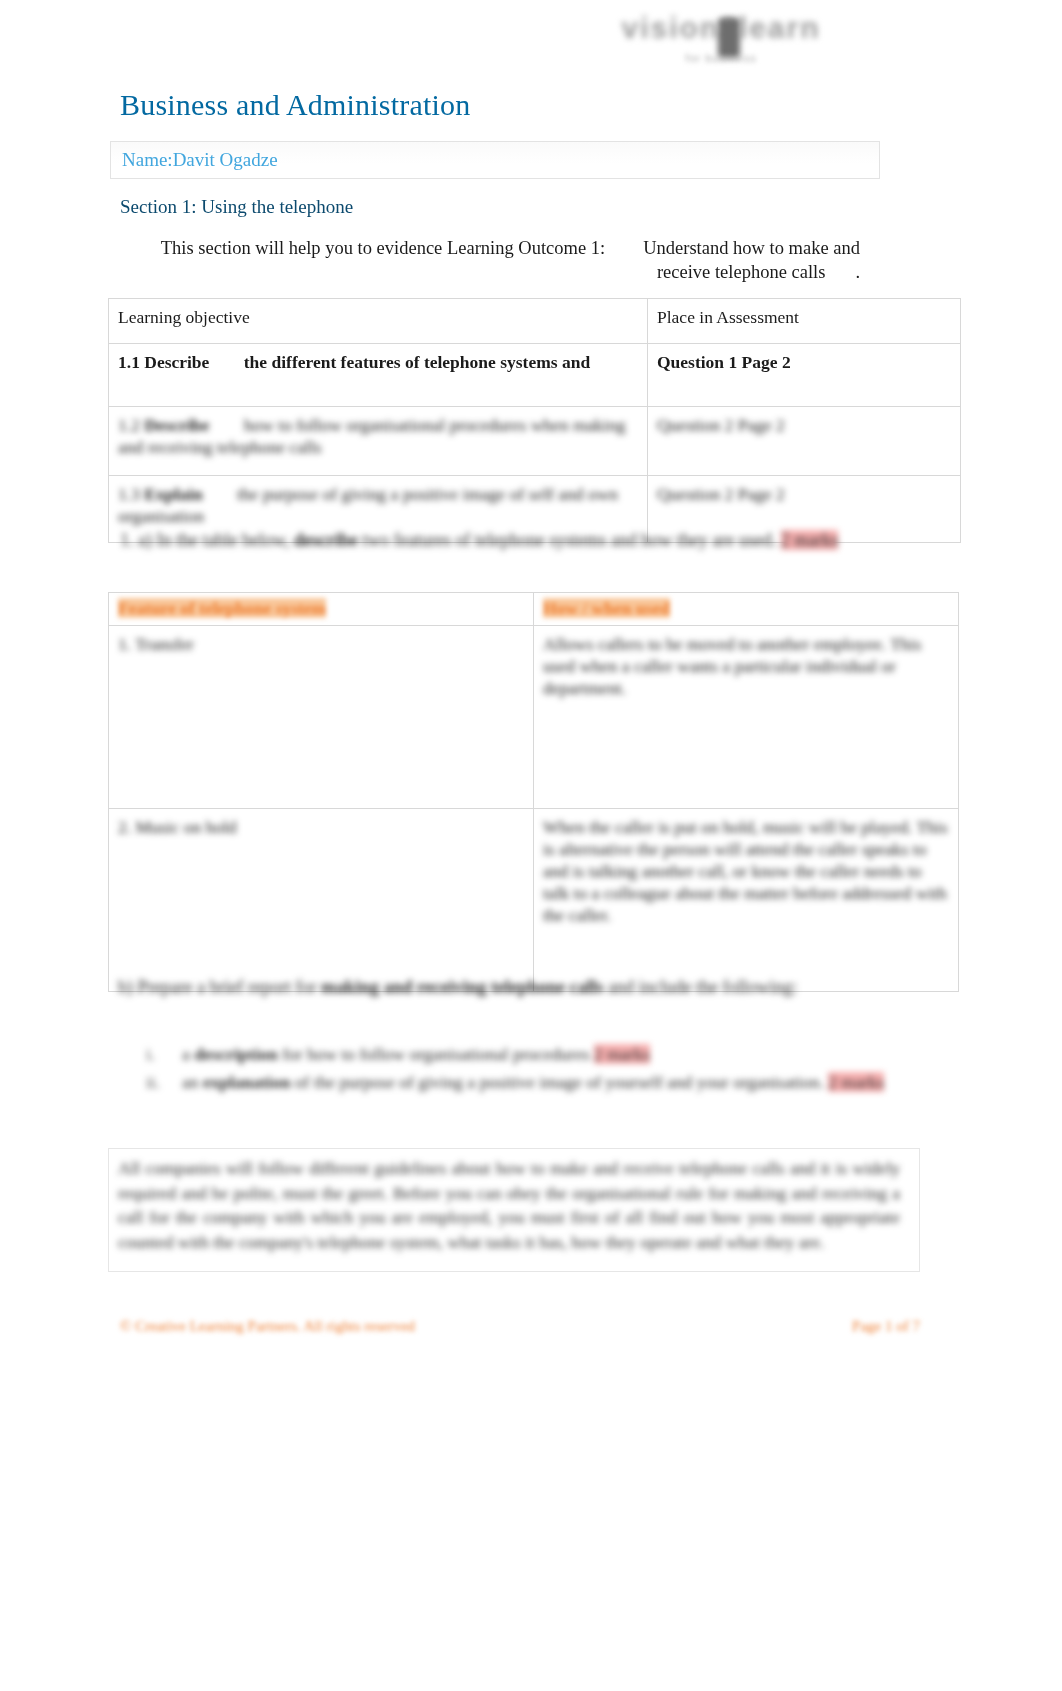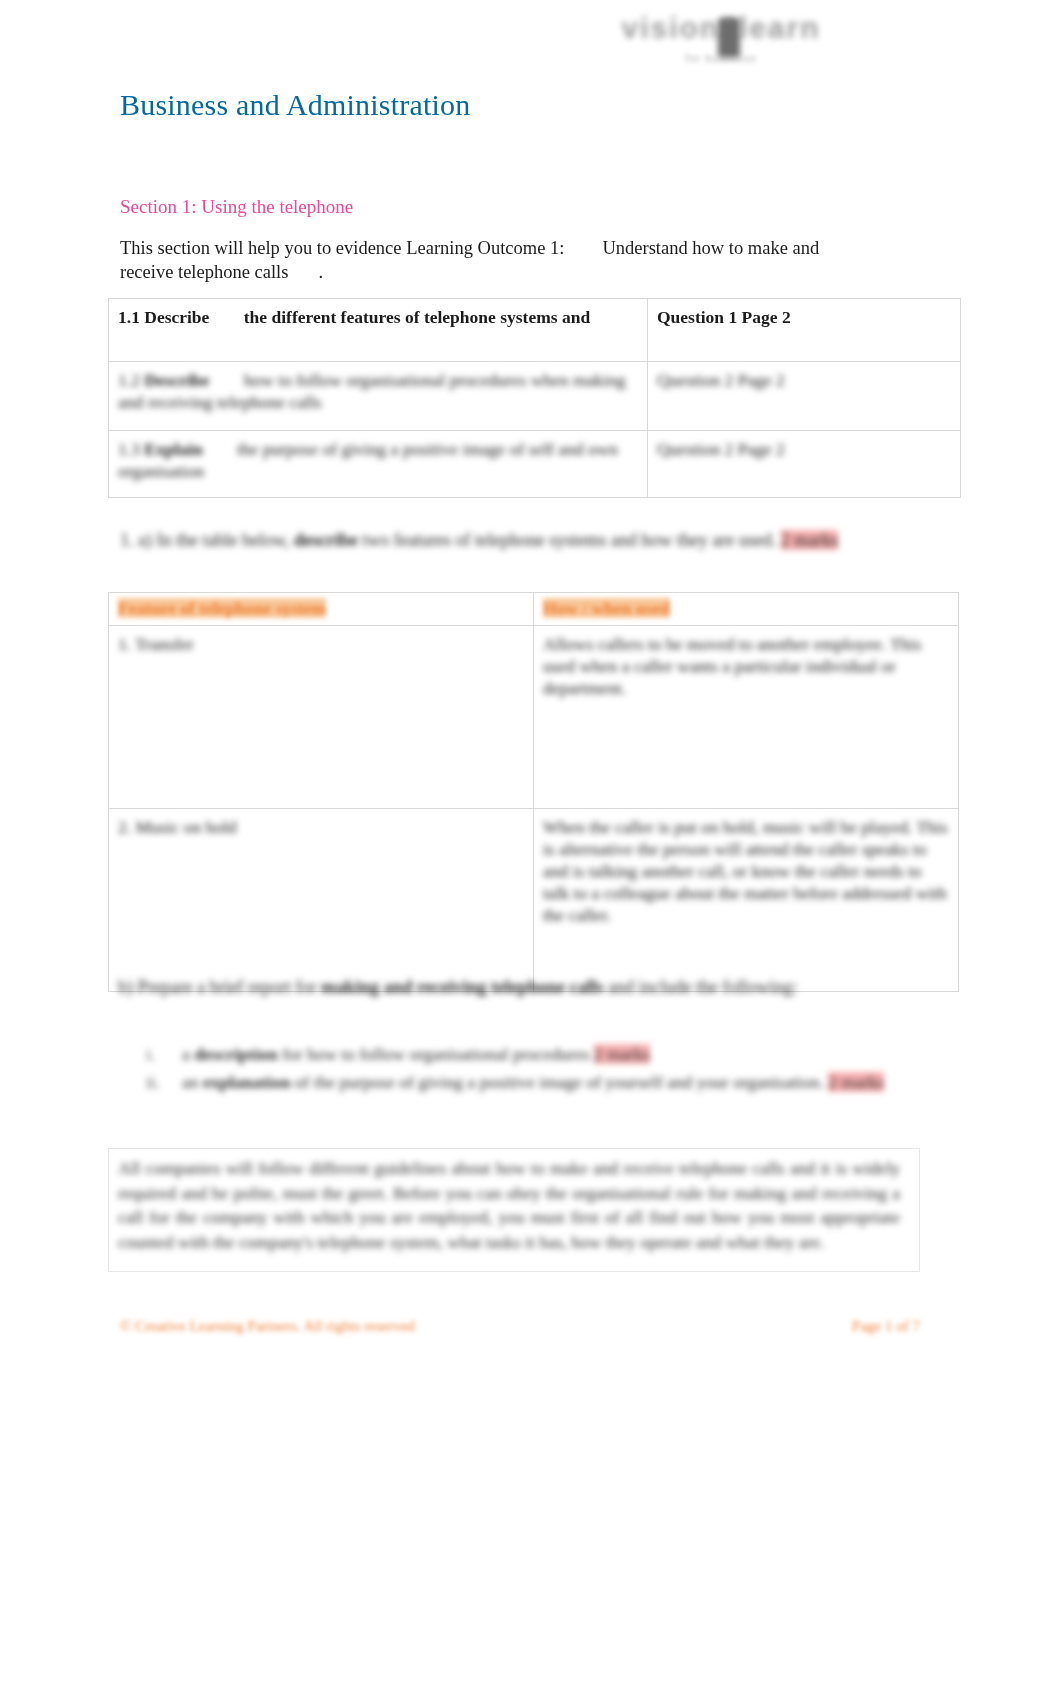--- a/index.html
+++ b/index.html
@@ -90,32 +90,33 @@
     font-size: 19px;
     color: #41A6DE;
   }
 
   
   .section-heading {
     position: absolute;
     left: 120px;
     top: 196px;
     font-size: 19px;
-    color: #ec4899;
+    color: #0c4a6e;
   }
 
   
   .intro {
     position: absolute;
     left: 120px;
     top: 236px;
     width: 740px;
     font-size: 18.5px;
     color: #1b1b1b;
     line-height: 24px;
+    text-align: right;
   }
   .gap-lg { display:inline-block; width:38px; }
   .gap-sm { display:inline-block; width:30px; }
 
   
   .tbl {
     position: absolute;
     border-collapse: collapse;
     table-layout: fixed;
     background: #fff;
@@ -245,29 +246,36 @@
 <div class="page">
 
   <div class="logo-wrap">
     <div class="logo-text">vision2learn</div>
     <div class="logo-mark"></div>
     <div class="logo-sub">for business</div>
   </div>
 
   <div class="doc-title">Business and Administration</div>
 
+  <div class="name-box">
+    <div class="name-text">Name:Davit Ogadze</div>
+  </div>
 
   <div class="section-heading">Section 1: Using the telephone</div>
 
   <div class="intro">
     <span>This section will help you to evidence Learning Outcome 1:</span><span class="gap-lg"></span><span>Understand how to make and receive telephone calls</span><span class="gap-sm"></span><span>.</span>
   </div>
 
   <table class="tbl" id="objectives-table">
     <tbody>
+        <tr class="r-head">
+      <td class="c1">Learning objective</td>
+      <td class="c2">Place in Assessment</td>
+    </tr>
     <tr class="r1">
       <td class="c1">
         <span>1.1</span>
         <span>Describe</span>
         <span class="gap-sm"></span><span>the different features of telephone systems and</span>
       </td>
       <td class="c2">Question 1 Page 2</td>
     </tr>
     <tr class="r2">
       <td class="c1 b3">

